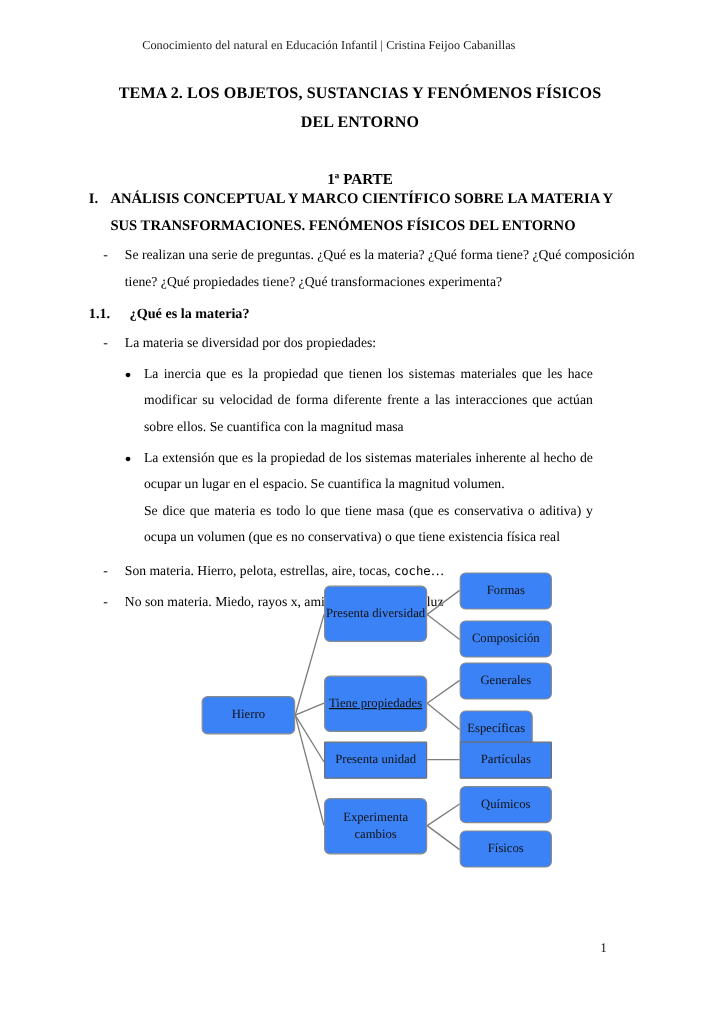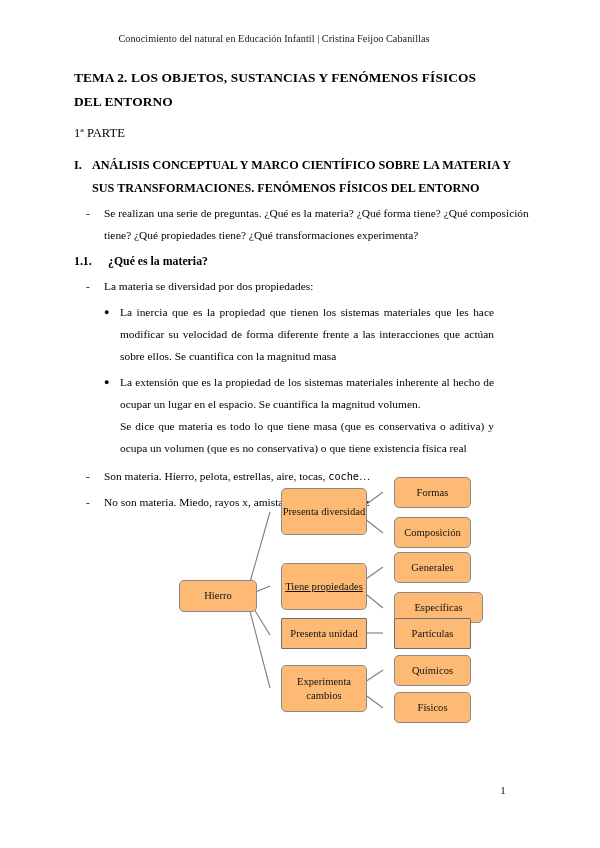--- a/index.html
+++ b/index.html
@@ -33,32 +33,33 @@
     letter-spacing: 0.05px;
     color: #1a1a1a;
   }
 
   
   .title-block {
     position: absolute;
     top: 66px;
     left: 74px;
     width: 452px;
+    text-align: center;
   }
   .title-main {
     font-weight: bold;
     font-size: 13.4px;
     line-height: 24px;
     letter-spacing: 0.1px;
   }
   .title-part {
-    font-weight: normal;
+    font-weight: bold;
     font-size: 12.6px;
     line-height: 22px;
-    margin-top: 8px;
+    margin-top: 24px;
   }
 
   
   .content {
     position: absolute;
     top: 154px;
     left: 74px;
     width: 456px;
   }
 
@@ -144,29 +145,28 @@
     height: 260px;
   }
   .diagram svg {
     display: block;
   }
   .node {
     position: absolute;
     box-sizing: border-box;
     border: 1px solid #8a8a8a;
     border-radius: 5px;
-    background: #fdba74;
+    background: #3b82f6;
     font-size: 10.6px;
     line-height: 13.5px;
     display: flex;
     align-items: center;
     justify-content: center;
     text-align: center;
     color: #111;
-    margin-left: 11px;
   }
   .node.thick {
     border: 1.8px solid #6f6f6f;
     border-radius: 1px;
   }
 
   
   .page-number {
     position: absolute;
     left: 0;
@@ -271,21 +271,21 @@
     <div class="node" style="left:168px; top:110px; width:78px; height:32px;">Hierro</div>
 
     <div class="node" style="left:270px; top:18px; width:86px; height:47px;">Presenta diversidad</div>
     <div class="node" style="left:270px; top:93px; width:86px; height:47px;text-decoration:underline;">Tiene propiedades</div>
     <div class="node thick" style="left:270px; top:148px; width:86px; height:31px;">Presenta unidad</div>
     <div class="node" style="left:270px; top:195px; width:86px; height:47px;">Experimenta cambios</div>
 
     <div class="node" style="left:383px; top:7px; width:77px; height:31px;">Formas</div>
     <div class="node" style="left:383px; top:47px; width:77px; height:31px;">Composición</div>
     <div class="node" style="left:383px; top:82px; width:77px; height:31px;">Generales</div>
-    <div class="node" style="left:383px; top:122px; width:89px; height:31px;">Específicas</div>
+    <div class="node" style="left:383px; top:122px; width:61px; height:31px;">Específicas</div>
     <div class="node thick" style="left:383px; top:148px; width:77px; height:31px;">Partículas</div>
     <div class="node" style="left:383px; top:185px; width:77px; height:31px;">Químicos</div>
     <div class="node" style="left:383px; top:222px; width:77px; height:31px;">Físicos</div>
 
   </div>
 
   <div class="page-number">
     <span>1</span>
   </div>
 

